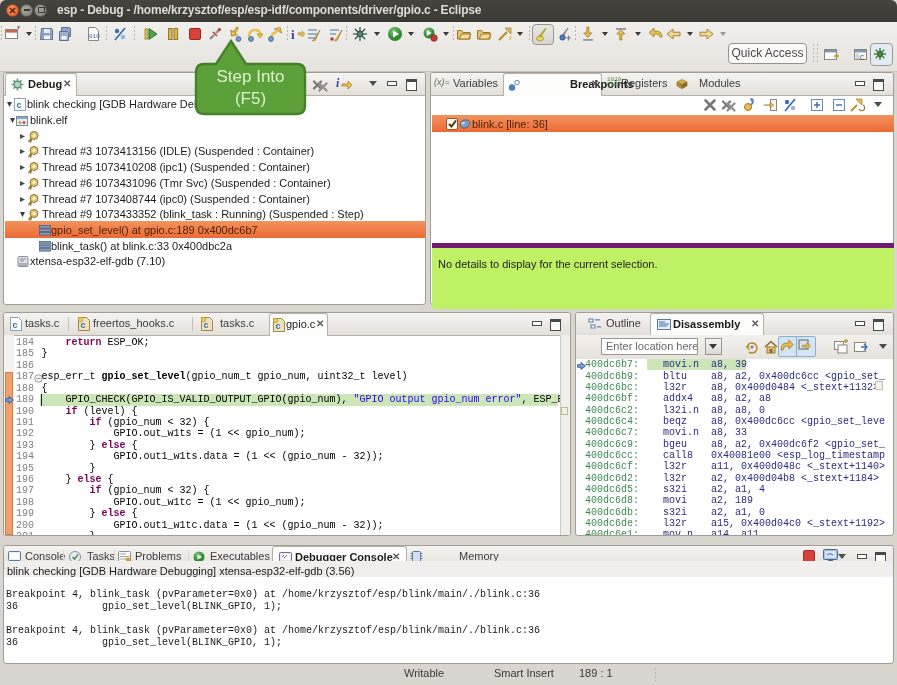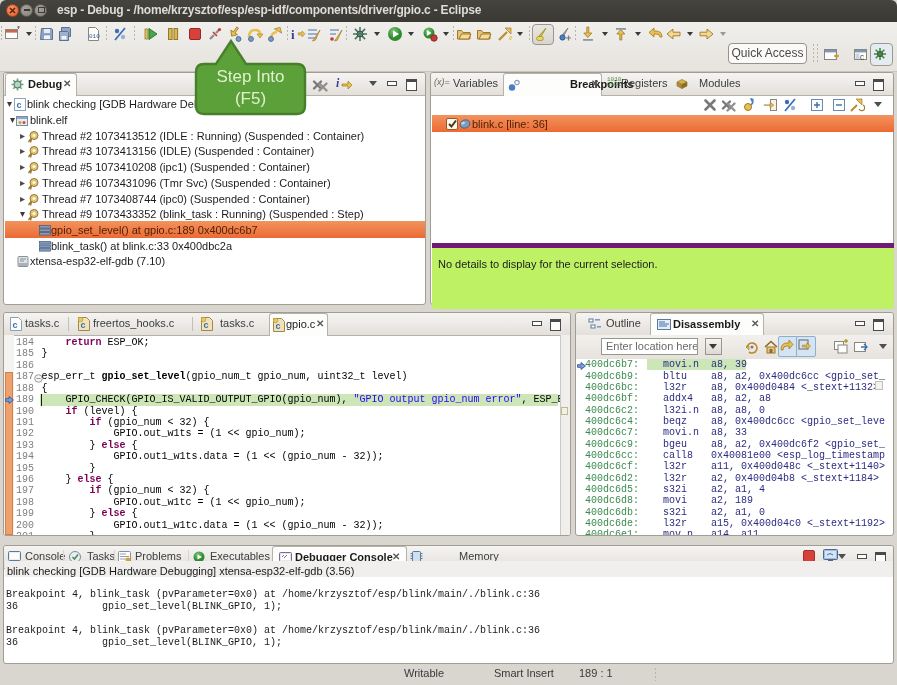--- a/index.html
+++ b/index.html
@@ -259,21 +259,20 @@
       <circle cx="4" cy="8.5" r="1.5" fill="#c9a23a"></circle>
       <circle cx="8" cy="8.5" r="1.5" fill="#b05a4a"></circle>
     </svg>
   <div class="trow" style="left:26px;top:39px;">blink.elf</div>
   <div class="trow" style="left:16px;top:55px;font-size:10px;"><span style="color:#4a4a4a;">▸</span></div>
   <svg class="abs" style="left:23px;top:57px;" width="13" height="13">
       <circle cx="7" cy="5.5" r="4" fill="#e3c478" stroke="#96762a"></circle>
       <circle cx="7" cy="5.5" r="1.5" fill="#fdf6e3"></circle>
       <path d="M4,8.5 L1.5,12 M4.5,9 l-1,3.5" stroke="#96762a" stroke-width="1.3"></path>
     </svg>
-  <div class="trow" style="left:38px;top:55px;">Thread #2 1073413512 (IDLE : Running) (Suspended : Container)</div>
   <div class="trow" style="left:16px;top:70px;font-size:10px;"><span style="color:#4a4a4a;">▸</span></div>
   <svg class="abs" style="left:23px;top:72px;" width="13" height="13">
       <circle cx="7" cy="5.5" r="4" fill="#e3c478" stroke="#96762a"></circle>
       <circle cx="7" cy="5.5" r="1.5" fill="#fdf6e3"></circle>
       <path d="M4,8.5 L1.5,12 M4.5,9 l-1,3.5" stroke="#96762a" stroke-width="1.3"></path>
     </svg>
   <div class="trow" style="left:38px;top:70px;">Thread #3 1073413156 (IDLE) (Suspended : Container)</div>
   <div class="trow" style="left:16px;top:86px;font-size:10px;"><span style="color:#4a4a4a;">▸</span></div>
   <svg class="abs" style="left:23px;top:88px;" width="13" height="13">
       <circle cx="7" cy="5.5" r="4" fill="#e3c478" stroke="#96762a"></circle>

